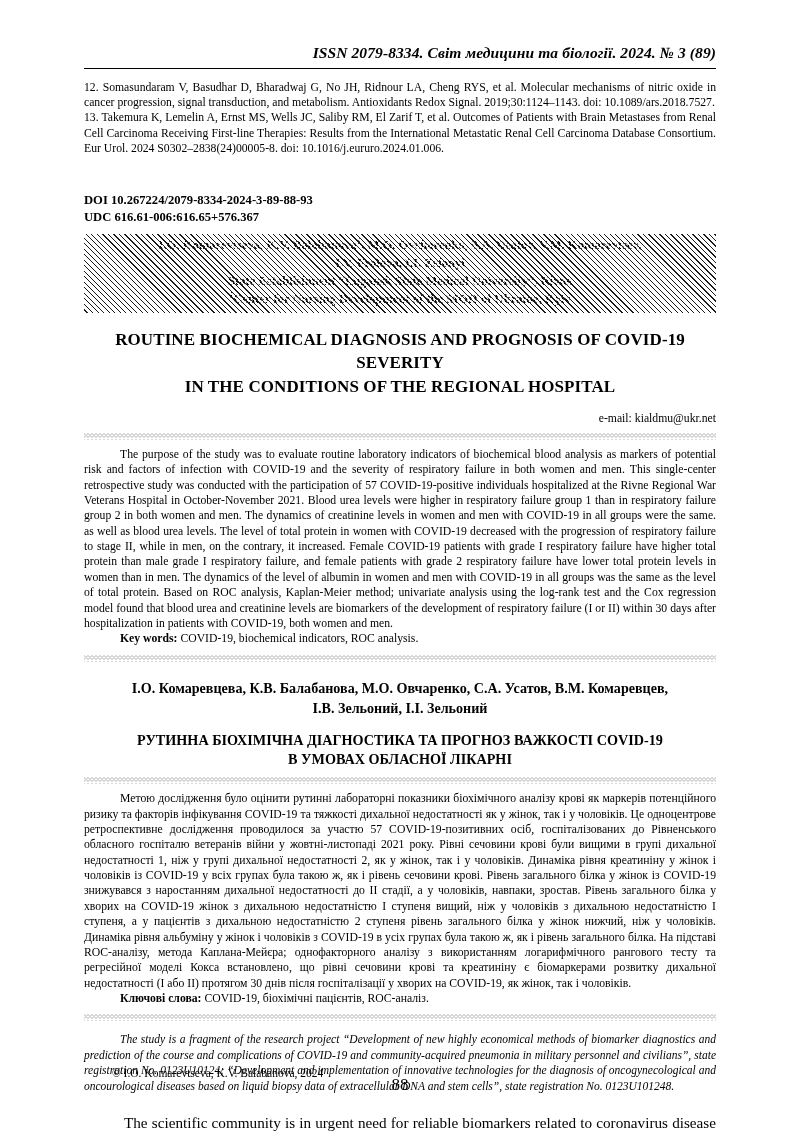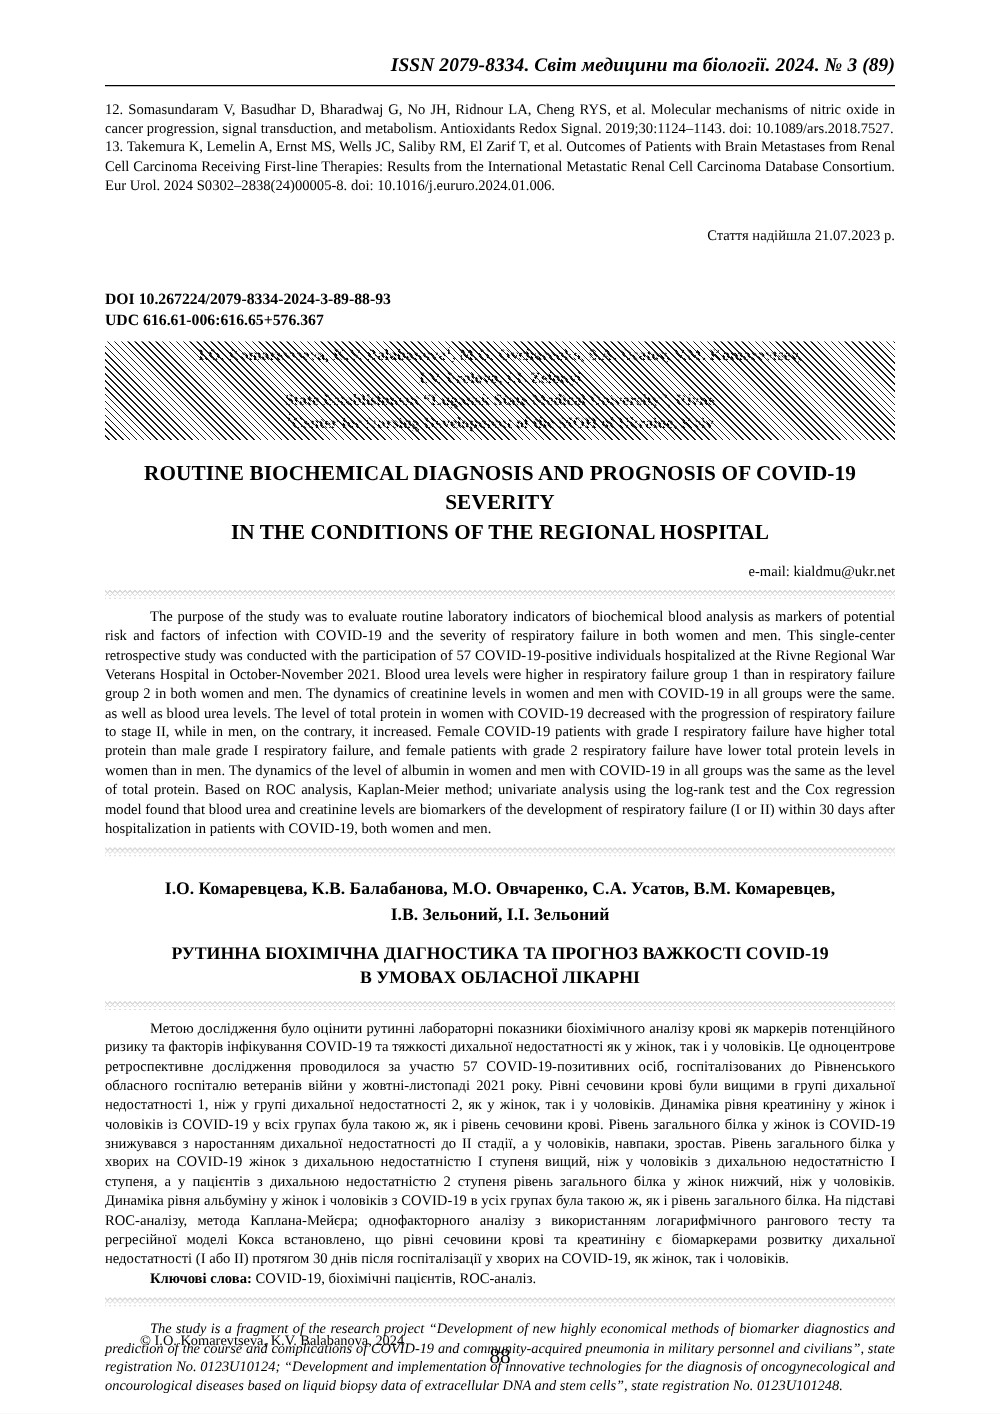--- a/index.html
+++ b/index.html
@@ -204,21 +204,20 @@
 <div class="page">
   <div class="content">
 
     <div class="runhead">ISSN 2079-8334. Світ медицини та біології. 2024. № 3 (89)</div>
 
     <div class="refs">
       <div class="ref-item">12. Somasundaram V, Basudhar D, Bharadwaj G, No JH, Ridnour LA, Cheng RYS, et al. Molecular mechanisms of nitric oxide in cancer progression, signal transduction, and metabolism. Antioxidants Redox Signal. 2019;30:1124–1143. doi: 10.1089/ars.2018.7527.</div>
       <div class="ref-item">13. Takemura K, Lemelin A, Ernst MS, Wells JC, Saliby RM, El Zarif T, et al. Outcomes of Patients with Brain Metastases from Renal Cell Carcinoma Receiving First-line Therapies: Results from the International Metastatic Renal Cell Carcinoma Database Consortium. Eur Urol. 2024 S0302–2838(24)00005-8. doi: 10.1016/j.eururo.2024.01.006.</div>
     </div>
 
-    <div class="received">Стаття надійшла 21.07.2023 р.</div>
 
     <div class="ids">
       <div>DOI 10.267224/2079-8334-2024-3-89-88-93</div>
       <div>UDC 616.61-006:616.65+576.367</div>
     </div>
 
     <div class="hatch-block">
       <div class="ln"><span>I.O. Komarevtseva, K.V. Balabanova</span><span class="sup">1</span><span>, M.O. Ovcharenko, S.A. Usatov, V.M. Komarevtsev,</span></div>
       <div class="ln">I.V. Frolova, I.I. Zelonyi</div>
       <div class="ln">State Establishment “Lugansk State Medical University”, Rivne</div>
@@ -230,20 +229,21 @@
       <div>ROUTINE BIOCHEMICAL DIAGNOSIS AND PROGNOSIS OF COVID-19 SEVERITY</div>
       <div>IN THE CONDITIONS OF THE REGIONAL HOSPITAL</div>
     </div>
 
     <div class="email">e-mail: kialdmu@ukr.net</div>
 
     <div class="wave"></div>
 
     <div class="abstract">
       <p>The purpose of the study was to evaluate routine laboratory indicators of biochemical blood analysis as markers of potential risk and factors of infection with COVID-19 and the severity of respiratory failure in both women and men. This single-center retrospective study was conducted with the participation of 57 COVID-19-positive individuals hospitalized at the Rivne Regional War Veterans Hospital in October-November 2021. Blood urea levels were higher in respiratory failure group 1 than in respiratory failure group 2 in both women and men. The dynamics of creatinine levels in women and men with COVID-19 in all groups were the same. as well as blood urea levels. The level of total protein in women with COVID-19 decreased with the progression of respiratory failure to stage II, while in men, on the contrary, it increased. Female COVID-19 patients with grade I respiratory failure have higher total protein than male grade I respiratory failure, and female patients with grade 2 respiratory failure have lower total protein levels in women than in men. The dynamics of the level of albumin in women and men with COVID-19 in all groups was the same as the level of total protein. Based on ROC analysis, Kaplan-Meier method; univariate analysis using the log-rank test and the Cox regression model found that blood urea and creatinine levels are biomarkers of the development of respiratory failure (I or II) within 30 days after hospitalization in patients with COVID-19, both women and men.</p>
+      <p class="kw"><b>Key words:</b> <span>COVID-19, biochemical indicators, ROC analysis.</span></p>
     </div>
 
     <div class="wave"></div>
 
     <div class="authors-ua">
       <div>І.О. Комаревцева, К.В. Балабанова, М.О. Овчаренко, С.А. Усатов, В.М. Комаревцев,</div>
       <div>І.В. Зельоний, І.І. Зельоний</div>
     </div>
 
     <div class="title-ua">

